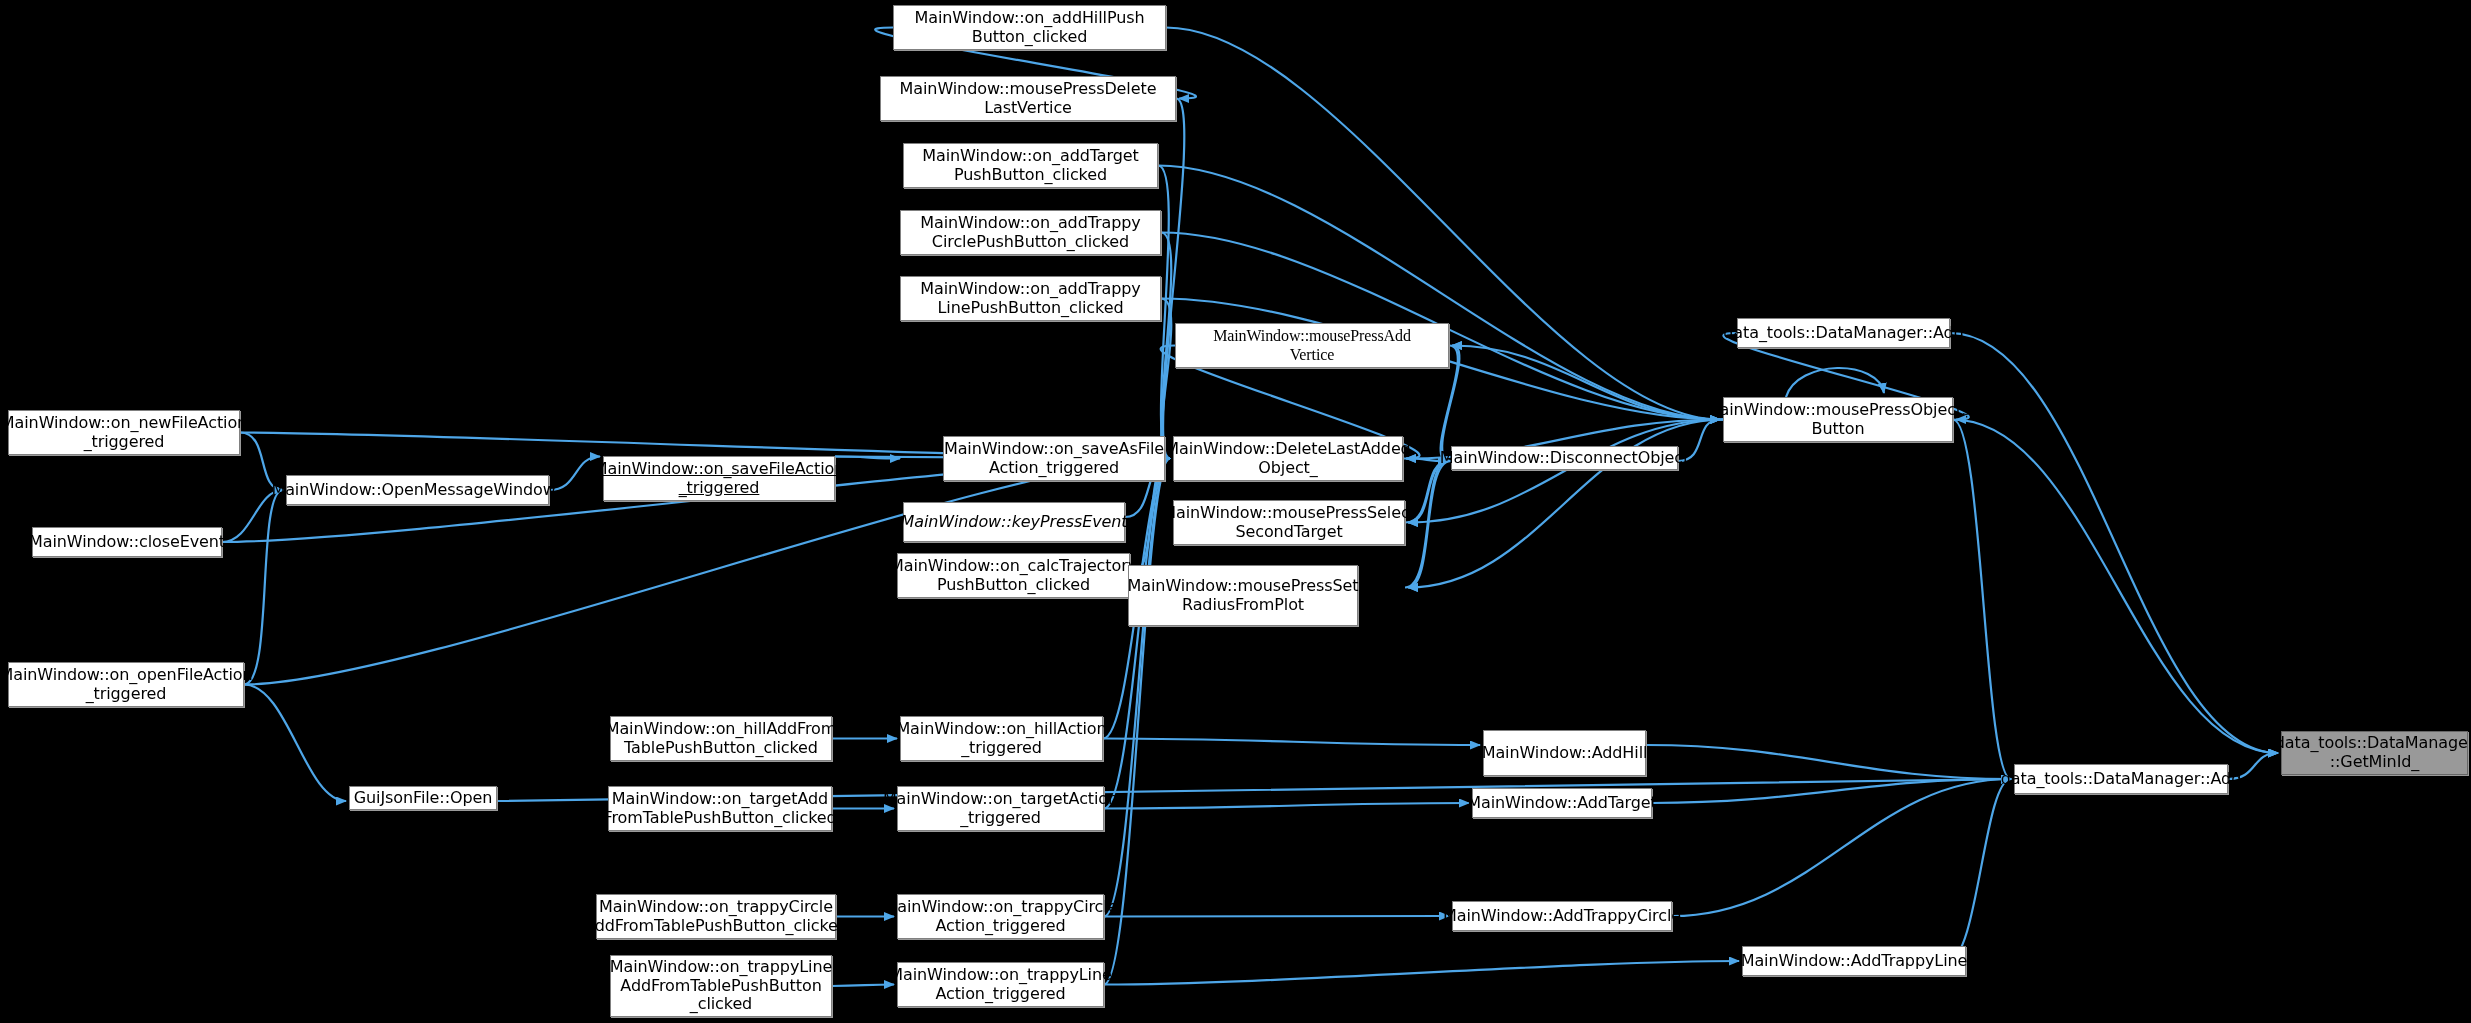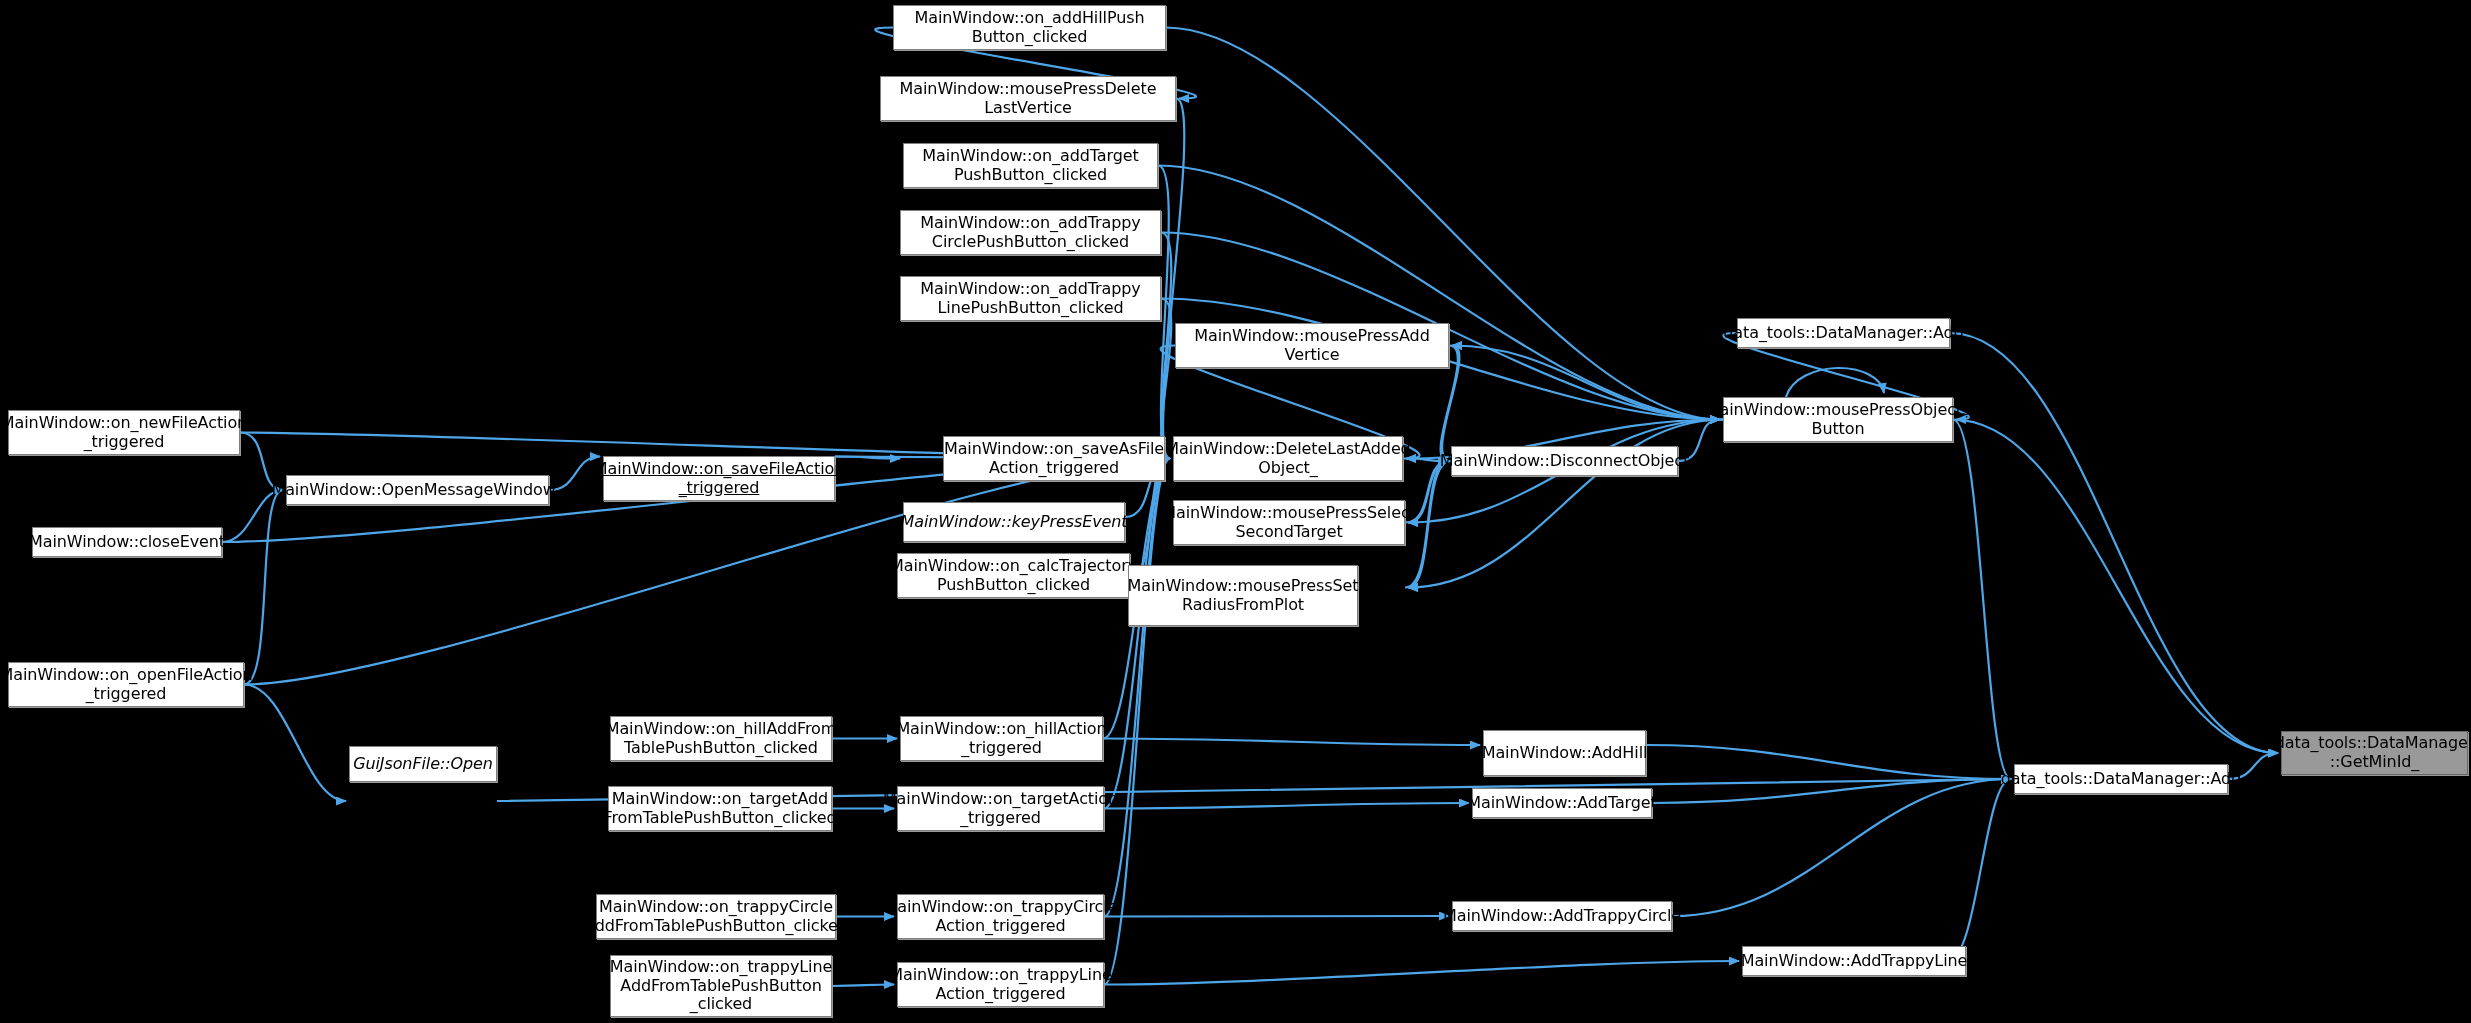--- a/index.html
+++ b/index.html
@@ -104,34 +104,34 @@
       <div class="node" style="left: 893px; top: 5px; width: 273px; height: 45px;">MainWindow::on_addHillPush
 Button_clicked</div>
       <div class="node" style="left: 880px; top: 76px; width: 296px; height: 45px;">MainWindow::mousePressDelete
 LastVertice</div>
       <div class="node" style="left: 903px; top: 143px; width: 255px; height: 45px;">MainWindow::on_addTarget
 PushButton_clicked</div>
       <div class="node" style="left: 900px; top: 210px; width: 261px; height: 45px;">MainWindow::on_addTrappy
 CirclePushButton_clicked</div>
       <div class="node" style="left: 900px; top: 276px; width: 261px; height: 45px;">MainWindow::on_addTrappy
 LinePushButton_clicked</div>
-      <div class="node" style="left: 1175px; top: 323px; width: 274px; height: 45px;">MainWindow::mousePressAdd
+      <div class="node" style="left: 1175px; top: 323px; width: 274px; height: 45px; font-family: Liberation Serif, serif;">MainWindow::mousePressAdd
 Vertice</div>
       <div class="node" style="left: 1737px; top: 318px; width: 213px; height: 30px;">data_tools::DataManager::Add</div>
       <div class="node" style="left: 8px; top: 410px; width: 232px; height: 45px;">MainWindow::on_newFileAction
 _triggered</div>
       <div class="node" style="left: 1723px; top: 397px; width: 230px; height: 45px;">MainWindow::mousePressObjects
 Button</div>
       <div class="node" style="left: 603px; top: 456px; width: 232px; height: 45px; text-decoration: underline;">MainWindow::on_saveFileAction
 _triggered</div>
       <div class="node" style="left: 903px; top: 436px; width: 222px; height: 45px; margin-left: 40px;">MainWindow::on_saveAsFile
 Action_triggered</div>
       <div class="node" style="left: 1173px; top: 436px; width: 230px; height: 45px;">MainWindow::DeleteLastAdded
 Object_</div>
-      <div class="node" style="left: 1451px; top: 446px; width: 227px; height: 30px;">MainWindow::DisconnectObject</div>
+      <div class="node" style="left: 1451px; top: 446px; width: 227px; height: 24px;">MainWindow::DisconnectObject</div>
       <div class="node" style="left: 286px; top: 475px; width: 263px; height: 30px;">MainWindow::OpenMessageWindow_</div>
       <div class="node" style="left: 903px; top: 502px; width: 222px; height: 40px; font-style: italic;">MainWindow::keyPressEvent</div>
       <div class="node" style="left: 1173px; top: 500px; width: 232px; height: 45px;">MainWindow::mousePressSelect
 SecondTarget</div>
       <div class="node" style="left: 32px; top: 527px; width: 190px; height: 30px;">MainWindow::closeEvent</div>
       <div class="node" style="left: 897px; top: 553px; width: 233px; height: 45px;">MainWindow::on_calcTrajectory
 PushButton_clicked</div>
       <div class="node" style="left: 1128px; top: 565px; width: 230px; height: 61px;">MainWindow::mousePressSet
 RadiusFromPlot</div>
       <div class="node" style="left: 8px; top: 662px; width: 236px; height: 45px;">MainWindow::on_openFileAction
@@ -153,15 +153,15 @@
 AddFromTablePushButton_clicked</div>
       <div class="node" style="left: 897px; top: 894px; width: 207px; height: 45px;">MainWindow::on_trappyCircle
 Action_triggered</div>
       <div class="node" style="left: 1452px; top: 901px; width: 220px; height: 30px;">MainWindow::AddTrappyCircle</div>
       <div class="node" style="left: 610px; top: 955px; width: 222px; height: 62px;">MainWindow::on_trappyLine
 AddFromTablePushButton
 _clicked</div>
       <div class="node" style="left: 897px; top: 962px; width: 207px; height: 45px;">MainWindow::on_trappyLine
 Action_triggered</div>
       <div class="node" style="left: 1742px; top: 946px; width: 224px; height: 30px;">MainWindow::AddTrappyLine</div>
-      <div class="node" style="left: 349px; top: 746px; width: 148px; height: 36px; font-style: italic;">GuiJsonFile::Open</div>
+      <div class="node" style="left: 349px; top: 786px; width: 148px; height: 24px;">GuiJsonFile::Open</div>
     </div>
 </div>
 
 </body></html>

